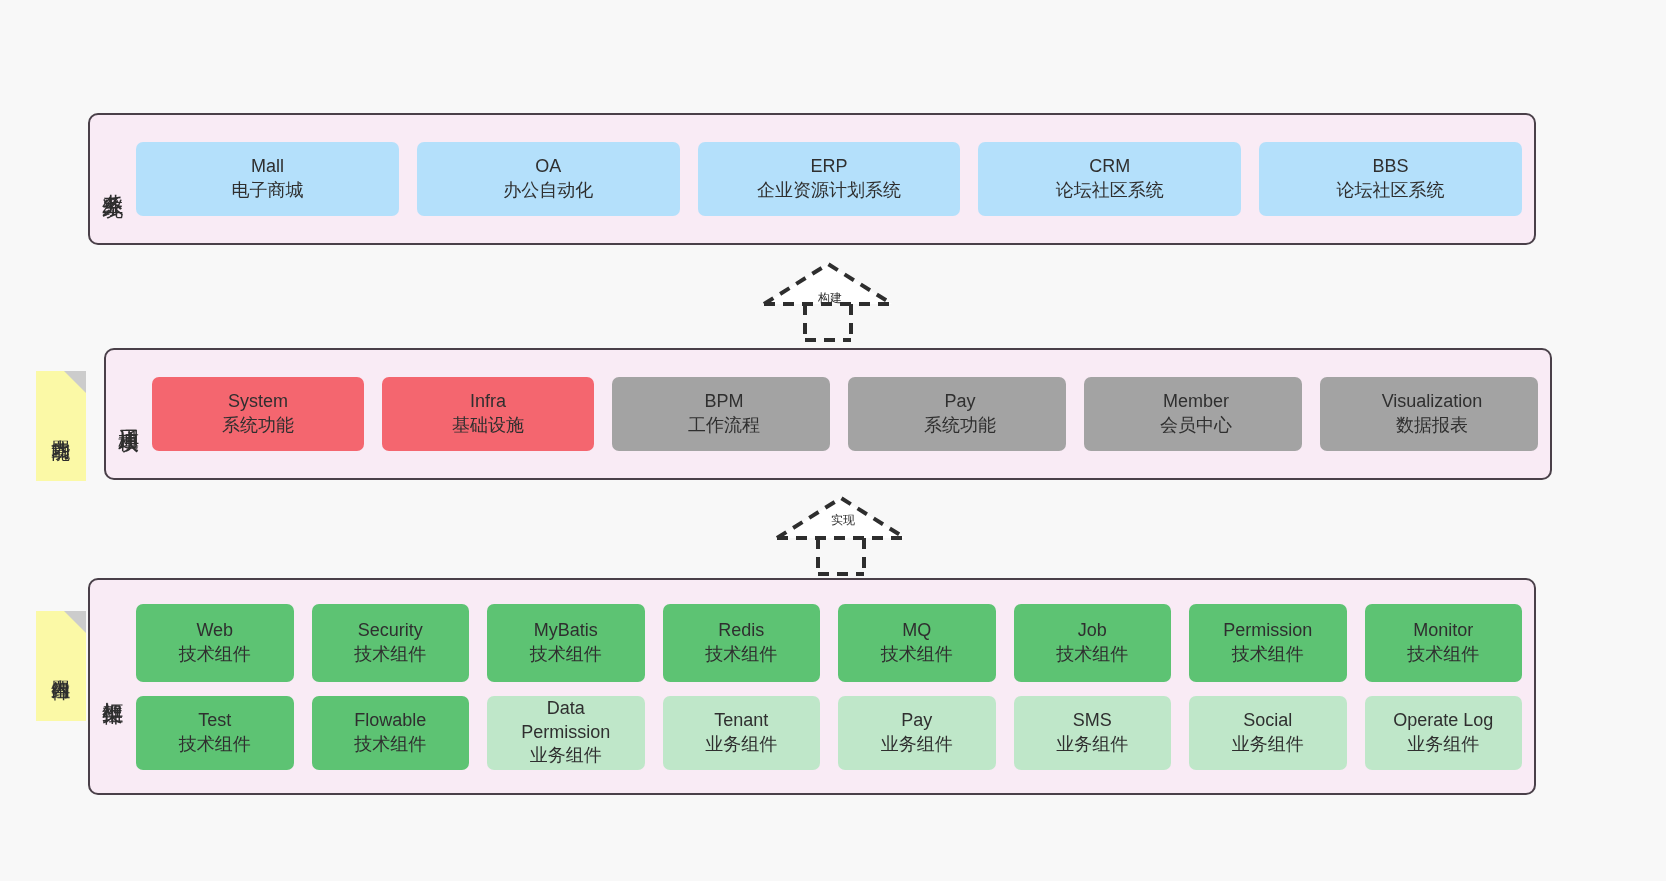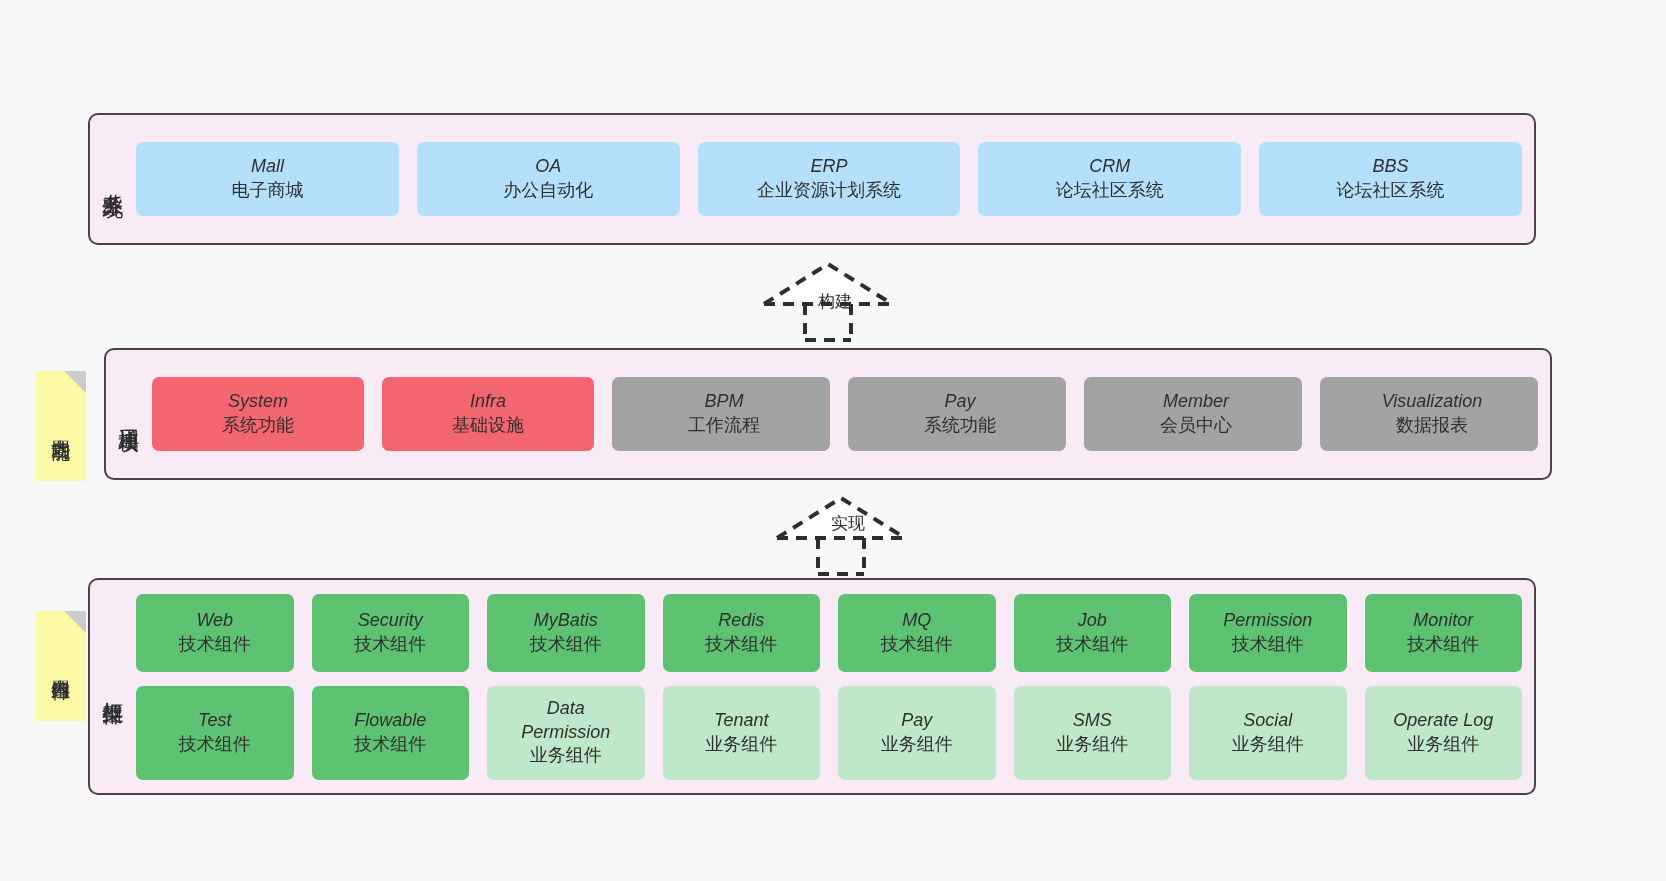--- a/index.html
+++ b/index.html
@@ -57,21 +57,21 @@
     flex-direction:column;
     align-items:center;
     justify-content:center;
     text-align:center;
     font-size:18px;
     line-height:1.32;
     color:#2f2f2f;
     box-sizing:border-box;
     padding:4px 6px;
   }
-  .cell .t-en{display:block;font-style:italic;}
+  .cell .t-en{display:block;}
   .cell .t-cn{display:block;}
 
   
   .c-blue{background:#b4e0fb;}
   .c-red{background:#f4666f;}
   .c-pink{background:#a3a3a3;padding-left:12px;}
   .c-green{background:#5dc373;}
   .c-greenlite{background:#bfe7c9;}
 
   
@@ -95,21 +95,21 @@
     top:0;right:0;
     width:0;height:0;
     border-left:22px solid transparent;
     border-top:22px solid #cccccc;
   }
 
   
   .arrow{position:absolute;}
   .arrow-label{
     position:absolute;
-    font-size:17px;
+    font-size:12px;
     color:#2e2e2e;
     background:transparent;
     white-space:nowrap;
   }
 </style>
 </head>
 <body>
 
 <div class="canvas">
 
@@ -233,21 +233,21 @@
         <div class="cell c-green">
           <span class="t-en">Permission</span>
           <span class="t-cn">技术组件</span>
         </div>
         <div class="cell c-green">
           <span class="t-en">Monitor</span>
           <span class="t-cn">技术组件</span>
         </div>
       </div>
 
-      <div class="row" style="height:94px;">
+      <div class="row" style="height:74px;">
         <div class="cell c-green">
           <span class="t-en">Test</span>
           <span class="t-cn">技术组件</span>
         </div>
         <div class="cell c-green">
           <span class="t-en">Flowable</span>
           <span class="t-cn">技术组件</span>
         </div>
         <div class="cell c-greenlite">
           <span class="t-en" style="max-width:100px;">Data Permission</span>

